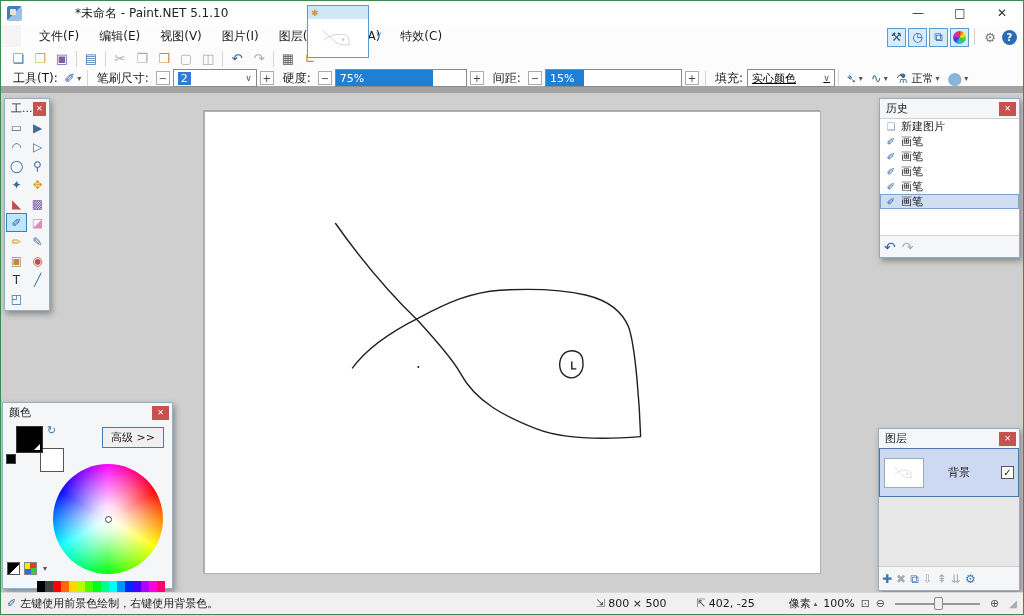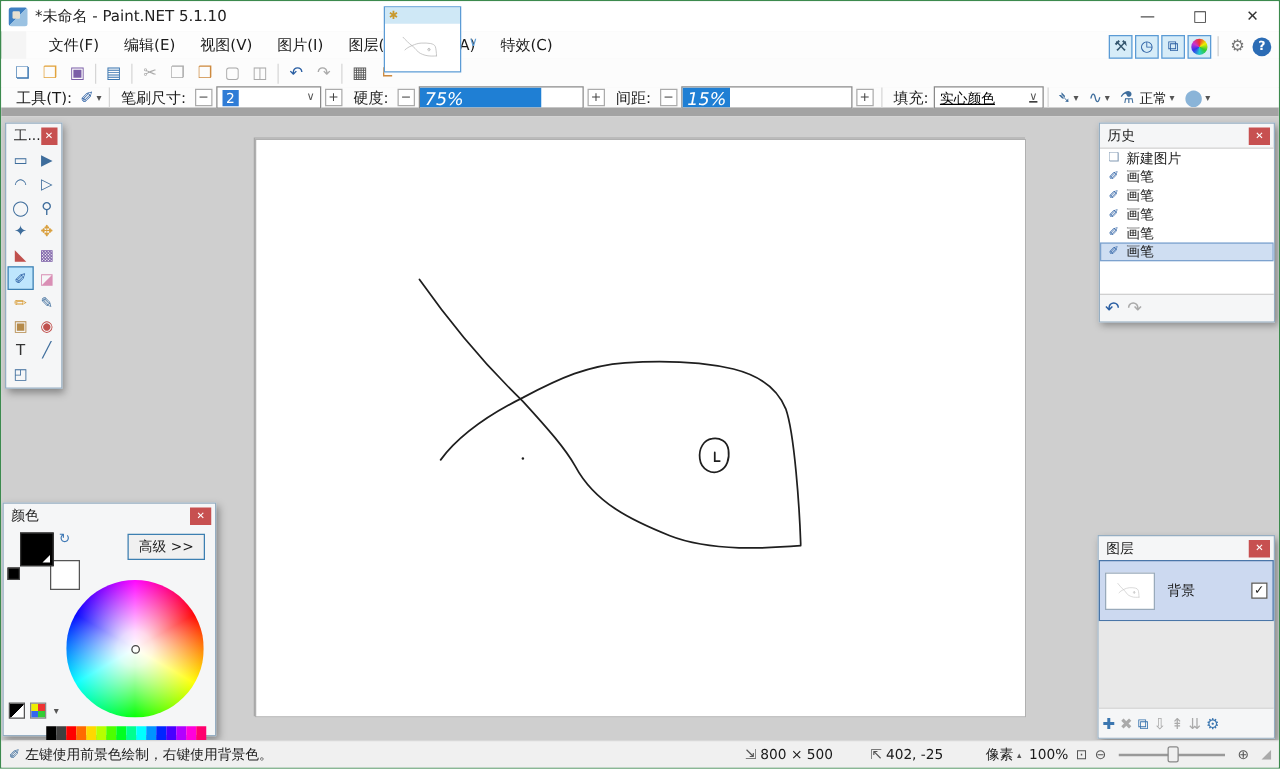--- a/index.html
+++ b/index.html
@@ -1,20 +1,20 @@
 <!DOCTYPE html>
 <html><head>
 <meta charset="utf-8">
 <style>
   * { margin:0; padding:0; box-sizing:border-box; font-family:"DejaVu Sans","Liberation Sans",sans-serif; }
   html,body { width:1024px; height:615px; overflow:hidden; background:#f0f0f0; }
   .window { width:1024px; height:615px; display:flex; flex-direction:column; border:1px solid #3c8a4e; background:#f5f5f5; position:relative; }
 
   
-  .titlebar { height:24px; background:#ffffff; display:flex; align-items:center; padding-left:6px; flex:0 0 auto; }
+  .titlebar { height:24px; background:#ffffff; display:flex; align-items:center; padding-left:6px; flex:0 0 auto;gap:47px; }
   .app-icon { width:15px; height:15px; border-radius:2px; background:linear-gradient(135deg,#3f7fc2 50%,#9bc2e2 50%); margin-right:6px; position:relative; }
   .app-icon::after { content:""; position:absolute; left:3px; top:3px; width:6px; height:6px; background:#e8e0d0; border-radius:1px; }
   .title-text { font-size:12px; color:#222; }
   .win-controls { margin-left:auto; display:flex; height:100%; }
   .win-btn { width:42px; height:24px; display:flex; align-items:center; justify-content:center; font-size:12px; color:#333; }
 
   
   .menubar { height:22px; background:#fdfdfd; display:flex; align-items:center; padding-left:8px; flex:0 0 auto;margin-left:20px; }
   .menu-item { font-size:12px; color:#1a1a1a; padding:3px 10px; }
 
@@ -40,21 +40,21 @@
   .tb-label { font-size:12px; color:#1a1a1a; margin:0 4px 0 6px; white-space:nowrap; }
   .dd-arrow { font-size:8px; color:#555; margin-left:2px; }
   .mini-step { width:14px; height:14px; border:1px solid #ababab; background:#fff; font-size:10px; color:#444; display:flex; align-items:center; justify-content:center; margin:0 3px; }
   .combo { height:18px; border:1px solid #8a8a8a; background:#fff; display:flex; align-items:center; font-size:11px; padding-left:4px; position:relative; }
   .combo .chev { margin-left:auto; margin-right:4px; font-size:9px; color:#555; }
   .combo-size { width:84px; }
   .combo-size .val { background:#2f7cd6; color:#fff; padding:0 3px; }
   .combo-fill { width:88px;text-decoration:underline; }
   .pbar { height:18px; border:1px solid #8a8a8a; background:#fff; position:relative; overflow:hidden; }
   .pbar .fill { position:absolute; left:0; top:0; bottom:0; background:#1f7fd4; }
-  .pbar .txt { position:absolute; left:4px; top:2px; font-size:14px; color:#fff; z-index:2;font-style:italic; }
+  .pbar .txt { position:absolute; left:4px; top:2px; font-size:11px; color:#fff; z-index:2; }
   .icon-dd { display:flex; align-items:center; margin:0 4px; font-size:13px; color:#3e6d9c; }
 
   
   .main { flex:1 1 auto; position:relative; background:#cfcfcf; overflow:hidden; }
   .canvas { position:absolute; left:203px; top:18px; width:617px; height:463px; background:#fff; border:1px solid #b0b0b0; box-shadow:-1px -1px 0 #a8a8a8; }
   .canvas svg { width:100%; height:100%; }
 
   
   .panel { position:absolute; background:#f5f6f7; border:1px solid #96aec2; box-shadow:2px 3px 6px rgba(0,0,0,.35); }
   .panel-header { height:19px; display:flex; align-items:center; padding:0 3px 0 6px; font-size:11px; color:#1a1a1a; }
@@ -89,21 +89,21 @@
                       conic-gradient(#f0f,#f00,#ff0,#0f0,#0ff,#00f,#f0f); }
   .wheel-sel { position:absolute; left:52px; top:52px; width:7px; height:7px; border:1.5px solid #444; border-radius:50%; background:transparent; }
   .palette-btns { position:absolute; left:4px; top:140px; display:flex; align-items:center; gap:4px; }
   .pal-btn1 { width:13px; height:13px; background:linear-gradient(135deg,#000 55%,#fff 55%); border:1px solid #555; }
   .pal-btn2 { width:13px; height:13px; border:1px solid #888; background:conic-gradient(#e33 0 25%,#3c3 0 50%,#36e 0 75%,#ee0 0); }
   .palette-grid { position:absolute; left:34px; top:159px; display:grid; grid-template-columns:repeat(16,8px); grid-auto-rows:12px; }
   .pal-swatch { width:8px; height:12px; }
 
   
   .layers-panel { left:877px; top:335px; width:142px; height:163px; display:flex; flex-direction:column; }
-  .layer-row { height:49px; background:#ccd9f0; border:1px solid #4a76a8; display:flex; align-items:center; padding:0 4px; gap:10px; }
+  .layer-row { height:49px; background:#ccd9f0; border:1px solid #4a76a8; display:flex; align-items:center; padding:0 4px; gap:24px; }
   .layer-thumb { width:40px; height:30px; background:#fff; border:1px solid #9ab; display:flex; align-items:center; justify-content:center; }
   .layer-name { font-size:11px; color:#1a1a1a; flex:1; }
   .layer-check { width:13px; height:13px; border:1px solid #555; background:#fff; font-size:10px; color:#222; display:flex; align-items:center; justify-content:center; }
   .layers-empty { flex:1; background:#e8e8e8; }
   .layers-footer { height:24px; background:#f5f6f7; border-top:1px solid #d0d0d0; display:flex; align-items:center; padding-left:3px; gap:4px; }
   .layers-footer span { font-size:12px; }
 
   
   .statusbar { height:22px; background:#f0f0f0; border-top:1px solid #d8d8d8; display:flex; align-items:center; padding:0 6px; flex:0 0 auto; font-size:11px; color:#1a1a1a; }
   .status-icon { font-size:11px; margin-right:4px; color:#3e6d9c; }

